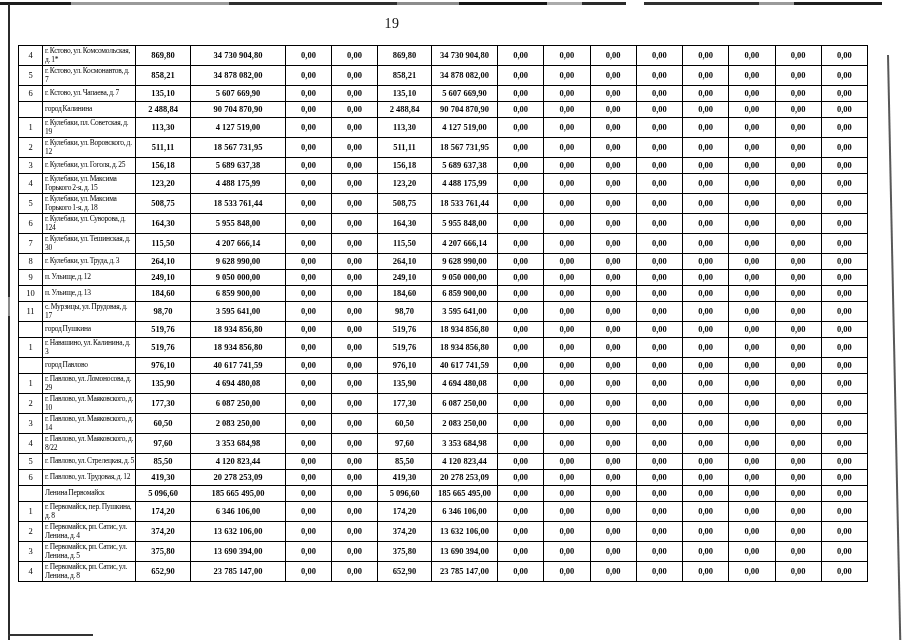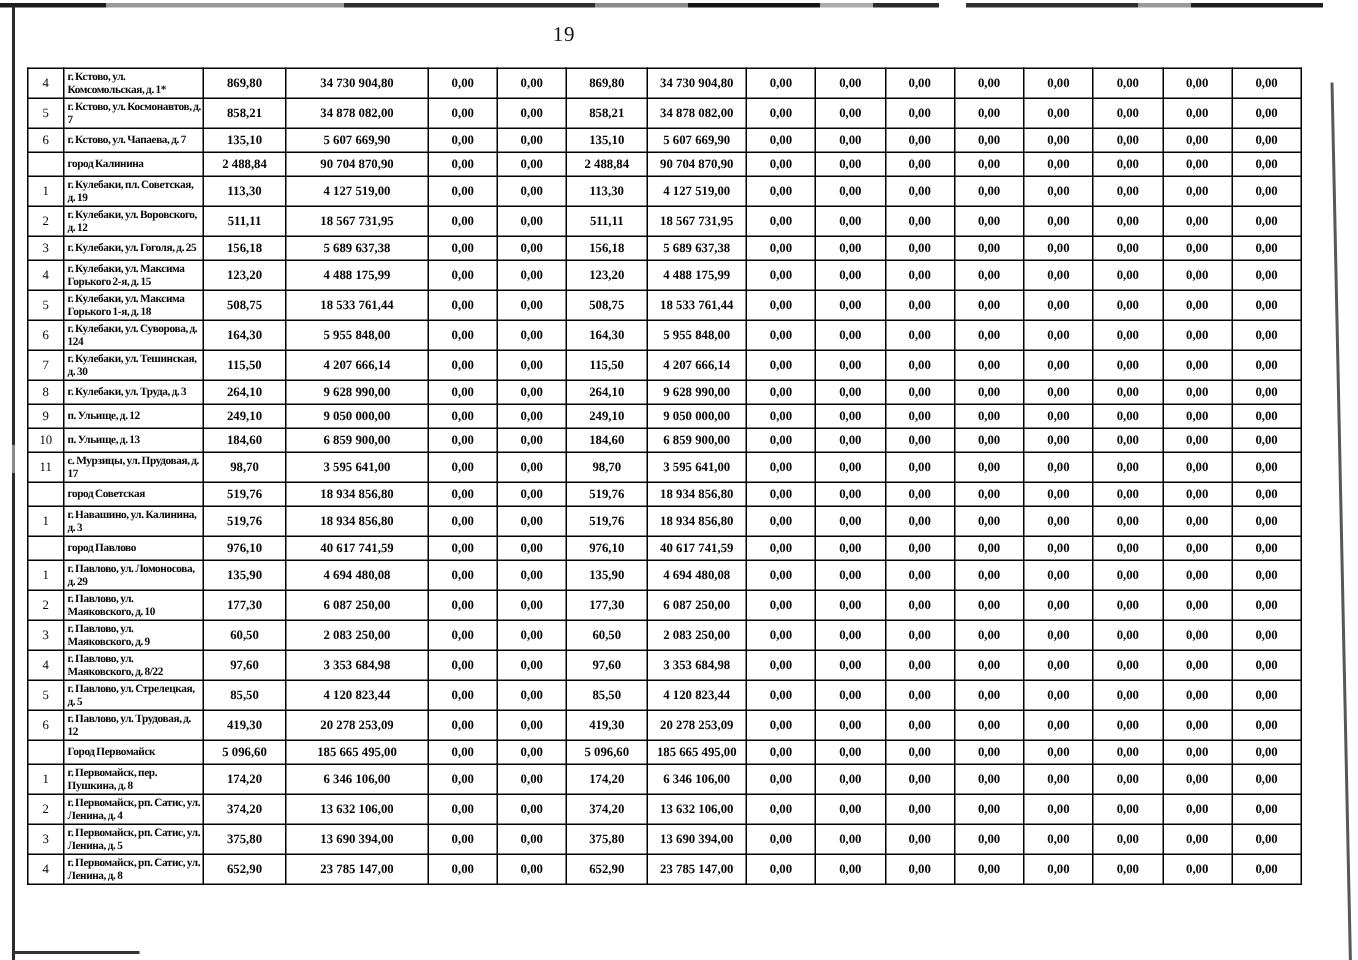--- a/index.html
+++ b/index.html
@@ -25,42 +25,42 @@
   }
   .right-border {
     position:absolute; left:887px; top:55px; width:2px; height:588px;
     background:#585858; transform:rotate(-1.2deg); transform-origin:top center;
   }
   .bottom-artifact {
     position:absolute; left:8px; top:634px; width:85px; height:2px; background:#333;
   }
   .page-number {
     position:absolute; top:16px; left:0; width:752px; text-align:center;
-    font-size:14px; line-height:16px; color:#101010; letter-spacing:0.5px;
+    font-size:14px; line-height:16px; color:#101010; letter-spacing:0.5px;padding-left:16px;
   }
   table.addr-table {
     position:absolute; left:18px; top:45px; width:850px;
     border-collapse:collapse; table-layout:fixed;
     border:1.5px solid #000;
   }
   table.addr-table tr { height:16px; }
   table.addr-table td {
     border:1px solid #000;
     padding:1px 1px;
     vertical-align:middle;
     text-align:center;
     overflow:hidden;
     font-size:8.5px;
     line-height:9.5px;
     font-weight:bold;
     color:#050505;
   }
   table.addr-table td.addr {
     text-align:left;
-    font-weight:bold;
+    font-weight:normal;
     font-size:7.5px;
     line-height:8.5px;
     letter-spacing:-0.25px;
     word-spacing:-0.5px;
     padding:1px 1px 1px 2px;
     margin-top:16px;
   }
   table.addr-table td.rownum {
     font-weight:normal; font-size:8.5px;
   }
@@ -360,21 +360,21 @@
         <td class="val">0,00</td>
         <td class="val">0,00</td>
         <td class="val">0,00</td>
         <td class="val">0,00</td>
         <td class="val">0,00</td>
         <td class="val">0,00</td>
         <td class="val">0,00</td>
       </tr>
       <tr>
         <td class="rownum"></td>
-        <td class="addr">город Советская</td>
+        <td class="addr">город Пушкина</td>
         <td class="val">519,76</td>
         <td class="val">18 934 856,80</td>
         <td class="val">0,00</td>
         <td class="val">0,00</td>
         <td class="val">519,76</td>
         <td class="val">18 934 856,80</td>
         <td class="val">0,00</td>
         <td class="val">0,00</td>
         <td class="val">0,00</td>
         <td class="val">0,00</td>
@@ -450,21 +450,21 @@
         <td class="val">0,00</td>
         <td class="val">0,00</td>
         <td class="val">0,00</td>
         <td class="val">0,00</td>
         <td class="val">0,00</td>
         <td class="val">0,00</td>
         <td class="val">0,00</td>
       </tr>
       <tr>
         <td class="rownum">3</td>
-        <td class="addr">г. Павлово, ул. Маяковского, д. 9</td>
+        <td class="addr">г. Павлово, ул. Маяковского, д. 14</td>
         <td class="val">60,50</td>
         <td class="val">2 083 250,00</td>
         <td class="val">0,00</td>
         <td class="val">0,00</td>
         <td class="val">60,50</td>
         <td class="val">2 083 250,00</td>
         <td class="val">0,00</td>
         <td class="val">0,00</td>
         <td class="val">0,00</td>
         <td class="val">0,00</td>
@@ -522,21 +522,21 @@
         <td class="val">0,00</td>
         <td class="val">0,00</td>
         <td class="val">0,00</td>
         <td class="val">0,00</td>
         <td class="val">0,00</td>
         <td class="val">0,00</td>
         <td class="val">0,00</td>
       </tr>
       <tr>
         <td class="rownum"></td>
-        <td class="addr">Город Первомайск</td>
+        <td class="addr">Ленина Первомайск</td>
         <td class="val">5 096,60</td>
         <td class="val">185 665 495,00</td>
         <td class="val">0,00</td>
         <td class="val">0,00</td>
         <td class="val">5 096,60</td>
         <td class="val">185 665 495,00</td>
         <td class="val">0,00</td>
         <td class="val">0,00</td>
         <td class="val">0,00</td>
         <td class="val">0,00</td>

